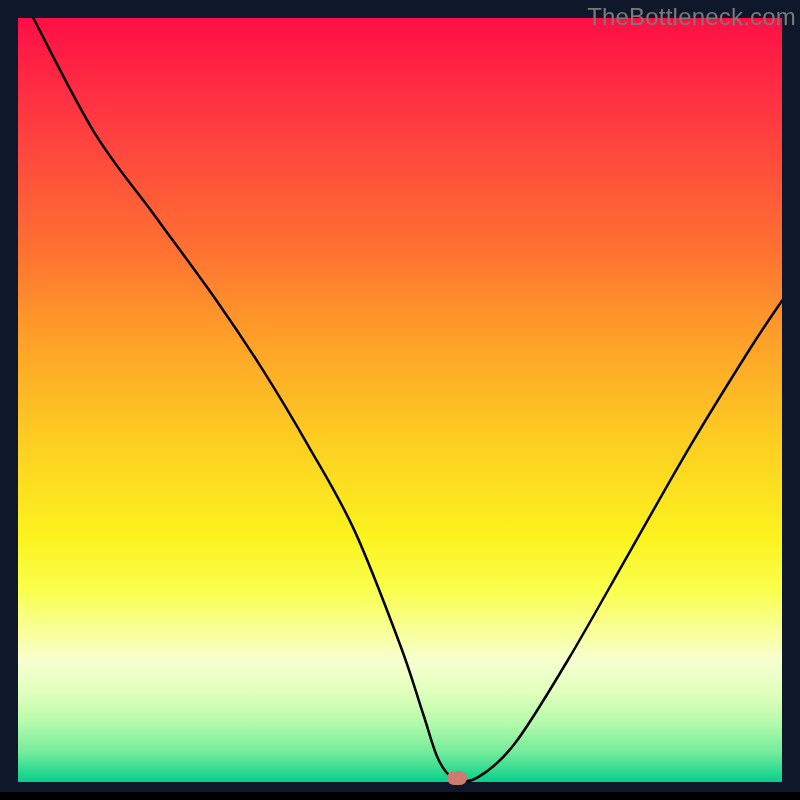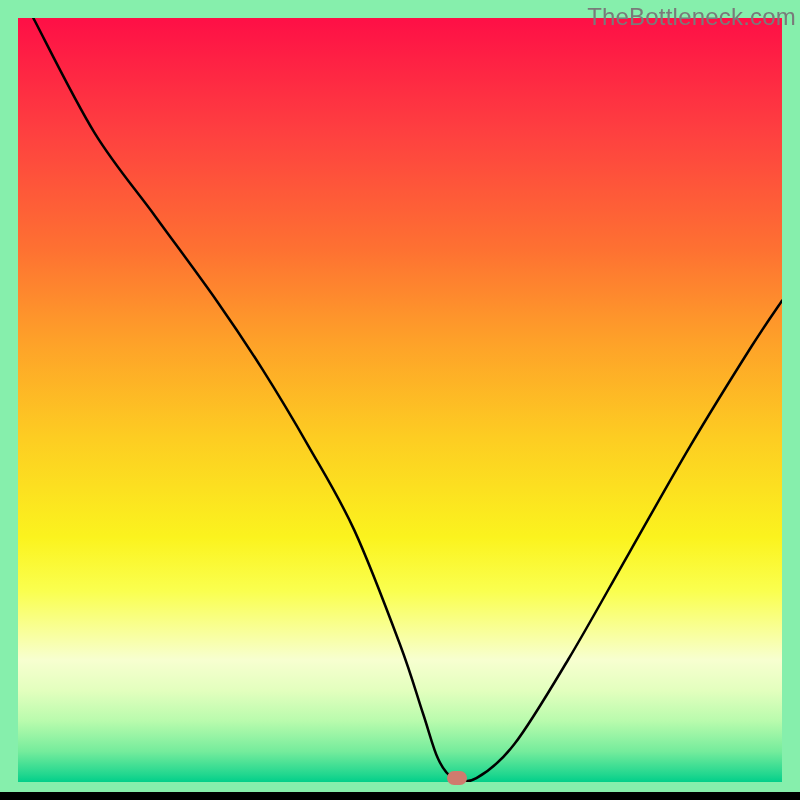--- a/index.html
+++ b/index.html
@@ -7,21 +7,21 @@
     padding: 0;
     width: 800px;
     height: 800px;
     background: #000;
     overflow: hidden;
   }
   .frame {
     position: relative;
     width: 800px;
     height: 792px;
-    background: #86efac;
+    background: #0f172a;
   }
   .plot {
     position: absolute;
     left: 18px;
     top: 18px;
     width: 764px;
     height: 764px;
   }
   .gradient {
     position: absolute;

